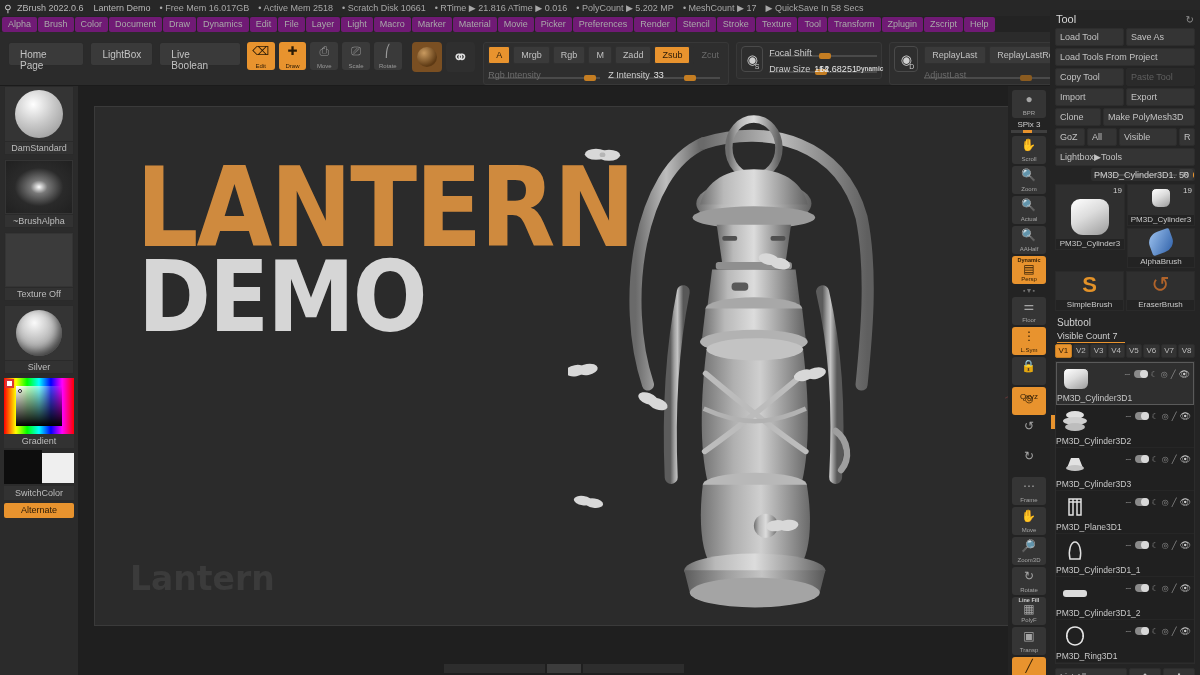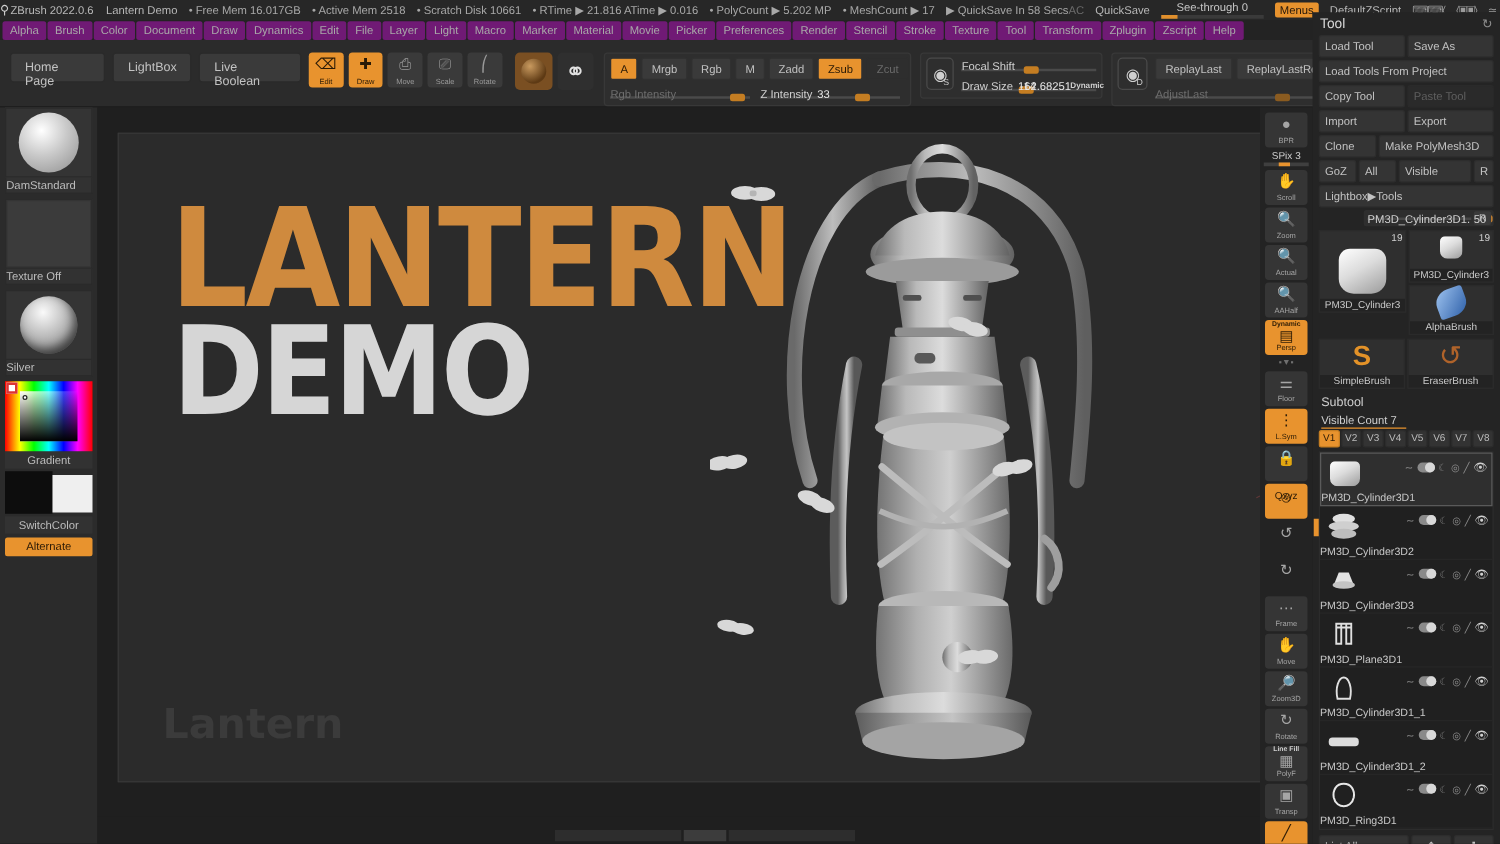--- a/index.html
+++ b/index.html
@@ -106,21 +106,21 @@
   .leftshelf {
     position: absolute; top: 86px; left: 0; width: 78px; bottom: 0;
     background: #2b2b2b;
   }
   .swatch-cell { width: 70px; margin: 0 auto 4px auto; }
   .swatch-box {
     width: 70px; height: 56px; background: #343434; border: 1px solid #2a2a2a;
     display:flex; align-items:center; justify-content:center; overflow:hidden;
   }
   .swatch-cap {
-    font-size: 9px; color: #bdbdbd; background: #323232;
+    font-size: 9px; color: #bdbdbd; text-align: center; background: #323232;
     height: 13px; line-height: 13px; border: 1px solid #2a2a2a; border-top: none;
   }
   .sphere-dam { width: 48px; height: 48px; border-radius: 50%;
     background: radial-gradient(circle at 38% 30%, #ffffff, #c9c9c9 45%, #8d8d8d 100%); }
   .sphere-silver { width: 46px; height: 46px; border-radius: 50%;
     background: radial-gradient(circle at 40% 28%, #fafafa, #c2c2c2 40%, #6f6f6f 100%);
     box-shadow: inset -3px -4px 8px rgba(0,0,0,.55); }
   .alpha-glow { width: 66px; height: 52px;
     background: radial-gradient(ellipse at 50% 50%, #ffffff 0%, #787878 18%, #2a2a2a 52%, #202020 100%); }
   .dots-svg { width: 66px; height: 50px; }
@@ -279,37 +279,20 @@
     <span class="tb-logo">⚲</span>
     <span class="tb-ver">ZBrush 2022.0.6</span>
     <span class="tb-doc">Lantern Demo</span>
     <span class="tb-stat">• Free Mem 16.017GB</span>
     <span class="tb-stat">• Active Mem 2518</span>
     <span class="tb-stat">• Scratch Disk 10661</span>
     <span class="tb-stat">• RTime ▶ 21.816 ATime ▶ 0.016</span>
     <span class="tb-stat">• PolyCount ▶ 5.202 MP</span>
     <span class="tb-stat">• MeshCount ▶ 17</span>
     <span class="tb-stat">▶ QuickSave In 58 Secs</span>
-    <span class="tb-right">
-      <span class="tb-ac">AC</span>
-      <span>QuickSave</span>
-      <span class="tb-see">
-        <span class="tb-see-lbl"><span>See-through</span>
-          <span>0</span></span>
-        <span class="tb-see-bar">
-            <i></i>
-          </span>
-      </span>
-      <span class="tb-menus">Menus</span>
-      <span>DefaultZScript</span>
-      <span class="tb-ico">⌨⌨〈</span>
-      <span class="tb-ico">〈▣▣〉</span>
-      <span class="tb-ico">≃</span>
-
-    </span>
   </div>
 
   <div class="menubar">
     <span class="mi">Alpha</span>
     <span class="mi">Brush</span>
     <span class="mi">Color</span>
     <span class="mi">Document</span>
     <span class="mi">Draw</span>
     <span class="mi">Dynamics</span>
     <span class="mi">Edit</span>
@@ -427,20 +410,26 @@
       <div>TotalPoints: 5.854 Mil</div>
     </div>
   </div>
 
   <div class="leftshelf">
     <div class="swatch-cell">
       <div class="swatch-box">
           <span class="sphere-dam"></span>
         </div>
       <div class="swatch-cap">DamStandard</div>
+    </div>
+    <div class="swatch-cell">
+      <div class="swatch-box">
+          <span class="alpha-glow"></span>
+        </div>
+      <div class="swatch-cap">~BrushAlpha</div>
     </div>
     <div class="swatch-cell">
       <div class="swatch-box">
           <span class="empty-tex"></span>
         </div>
       <div class="swatch-cap">Texture Off</div>
     </div>
     <div class="swatch-cell">
       <div class="swatch-box">
           <span class="sphere-silver"></span>

